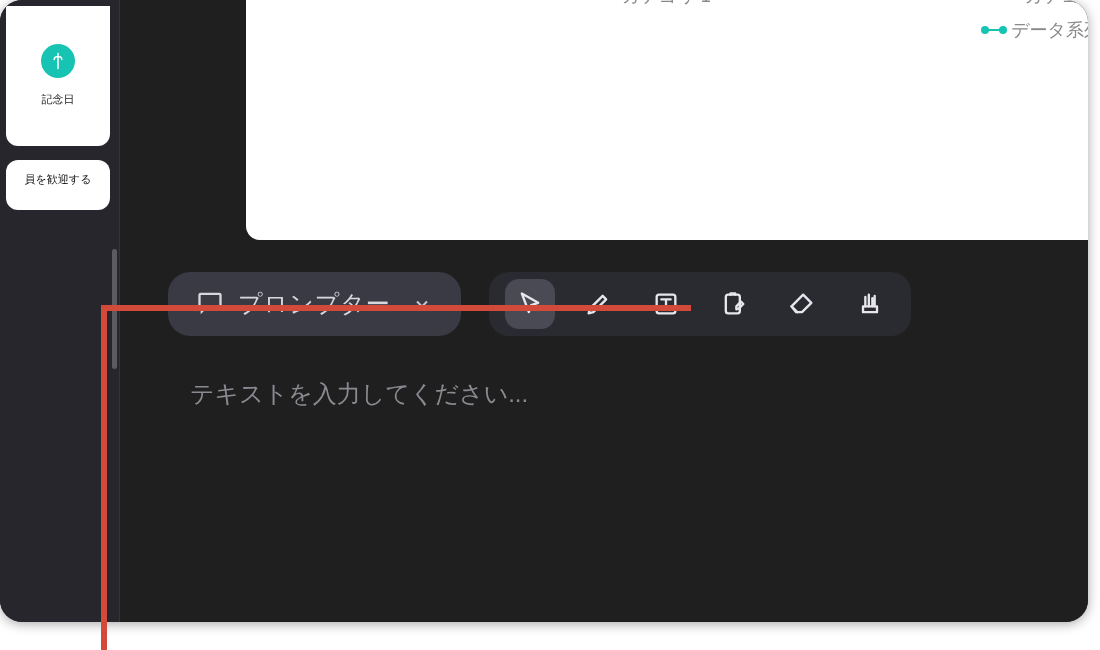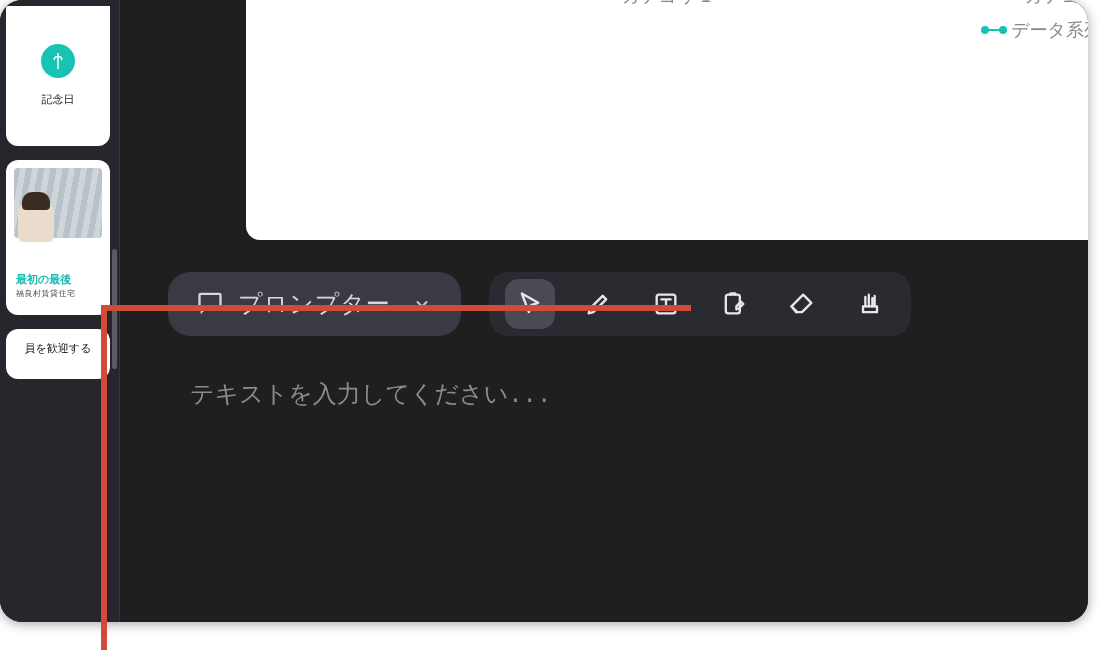--- a/index.html
+++ b/index.html
@@ -114,21 +114,21 @@
 
   .chevron { width:22px; height:22px; display:flex; align-items:center; justify-content:center; color:#c8c8d0; margin-left:6px;}
   .chevron svg{width:20px;height:20px;stroke:currentColor;fill:none;stroke-width:2.4;}
 
   .textarea-zone {
     position:absolute; top:100px; left:20px; right:20px; bottom:22px;
     border-radius:18px;
   }
   .placeholder {
     position:absolute; top:20px; left:22px;
-    font-size:24px; color:#8a8a92;font-family:Liberation Mono, monospace;
+    font-size:24px; color:#8a8a92;
   }
 
   
   .anno-h {
     position:absolute; top:305px; left:101px; width:590px; height:6px;
     background:#d24a3a; z-index:50;
   }
   .anno-v {
     position:absolute; top:305px; left:101px; width:6px; height:345px;
     background:#d24a3a; z-index:50;
@@ -142,26 +142,20 @@
   <div class="sidebar">
     <div class="thumb thumb-cut-top">
       <div class="thumb1-circle">
         <svg viewBox="0 0 24 24" width="18" height="18">
             <path d="M12 2v20M12 6c2 0 5 1 5 4M12 6c-2 0-5 1-5 4" stroke="#fff" stroke-width="2" fill="none" stroke-linecap="round"></path>
           </svg>
       </div>
       <div class="thumb1-label">記念日</div>
     </div>
 
-    <div class="thumb thumb-full">
-      <div class="thumb2-img"></div>
-      <div class="thumb2-face"></div>
-      <div class="thumb2-title">最初の最後</div>
-      <div class="thumb2-sub">福良村賃貸住宅</div>
-    </div>
 
     <div class="thumb thumb-cut">
       <div class="thumb3-label">員を歓迎する</div>
     </div>
 
     <div class="sidebar-scroll"></div>
   </div>
 
   <div class="canvas">
     <div class="canvas-label1">カテゴリ 1</div>

